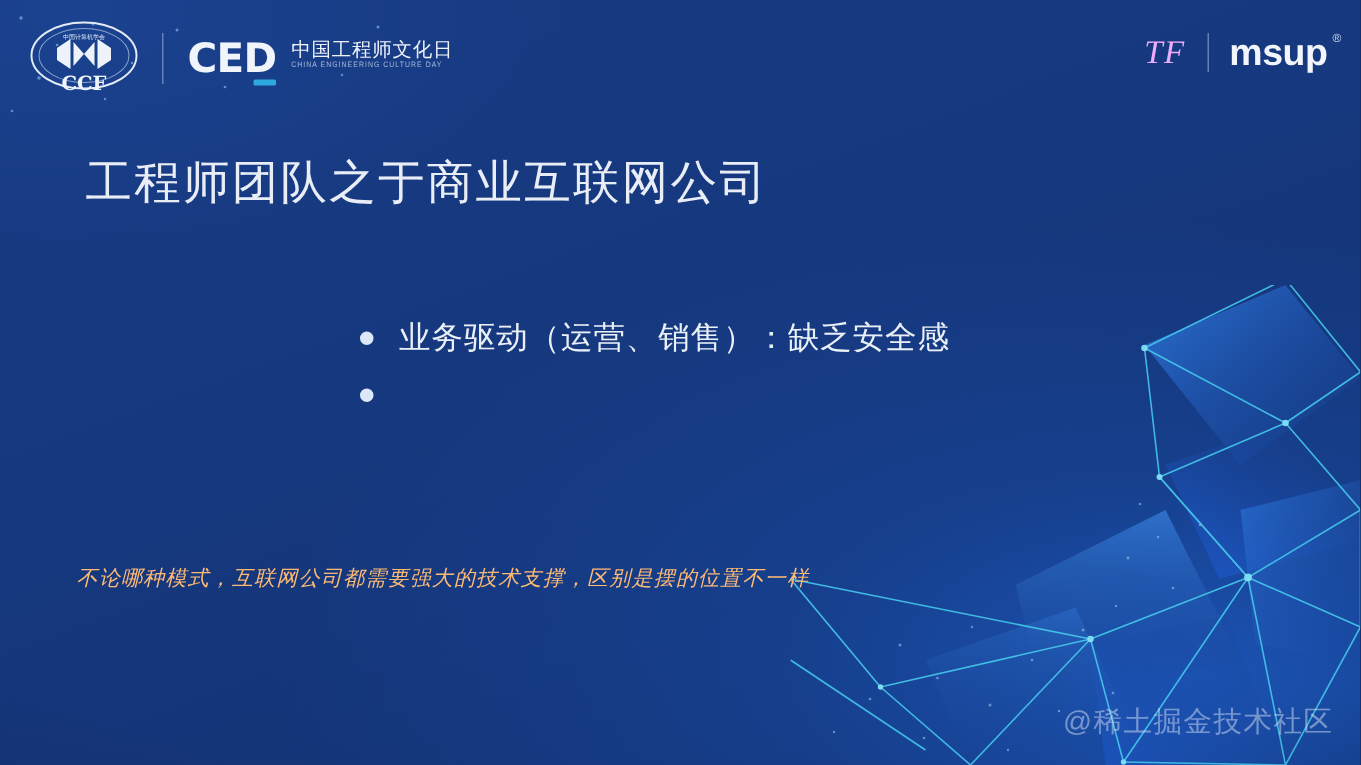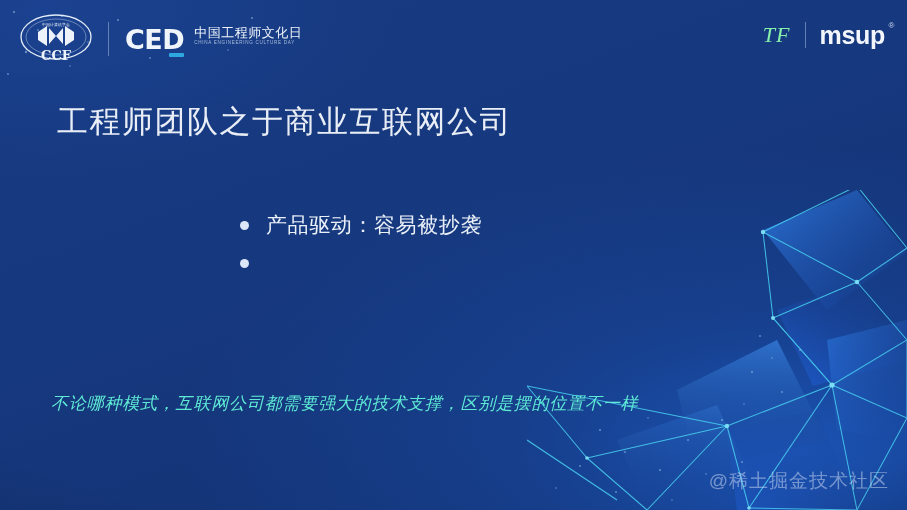--- a/index.html
+++ b/index.html
@@ -108,21 +108,21 @@
     position: absolute;
     right: 22px;
     top: 22px;
     display: flex;
     align-items: center;
   }
   .tf-mark {
     font-family: "Liberation Serif", "DejaVu Serif", serif;
     font-style: italic;
     font-size: 22px;
-    color: #86efac;
+    color: #f0abfc;
     letter-spacing: 1px;
   }
   .logo-divider-v2 {
     width: 1px;
     height: 26px;
     background: rgba(180,200,235,0.5);
     margin: 0 14px;
   }
   .msup-mark {
     position: relative;
@@ -174,24 +174,24 @@
   }
   .bullet-text {
     font-size: 21px;
     color: #eaf0f8;
     letter-spacing: 0.6px;
     white-space: nowrap;
   }
   .footnote {
     position: absolute;
     left: 51px;
-    top: 392px;
-    font-size: 17px;
+    top: 377px;
+    font-size: 14px;
     font-style: italic;
-    color: #5eead4;
+    color: #fdba74;
     letter-spacing: 0.8px;
     white-space: nowrap;
   }
   .watermark {
     position: absolute;
     right: 18px;
     bottom: 16px;
     font-size: 19px;
     color: rgba(226,236,250,0.46);
     letter-spacing: 1px;
@@ -340,21 +340,21 @@
         <span class="msup-reg">®</span>
       </div>
     </div>
   </div>
 
   <div class="title">工程师团队之于商业互联网公司</div>
 
   <div class="bullets">
     <div class="bullet-row">
       <span class="bullet-dot"></span>
-      <span class="bullet-text">产品驱动：容易被抄袭</span>
+      <span class="bullet-text">业务驱动（运营、销售）：缺乏安全感</span>
     </div>
     <div class="bullet-row">
       <span class="bullet-dot"></span>
     </div>
   </div>
 
   <div class="footnote">不论哪种模式，互联网公司都需要强大的技术支撑，区别是摆的位置不一样</div>
 
   <div class="watermark">@稀土掘金技术社区</div>
 

